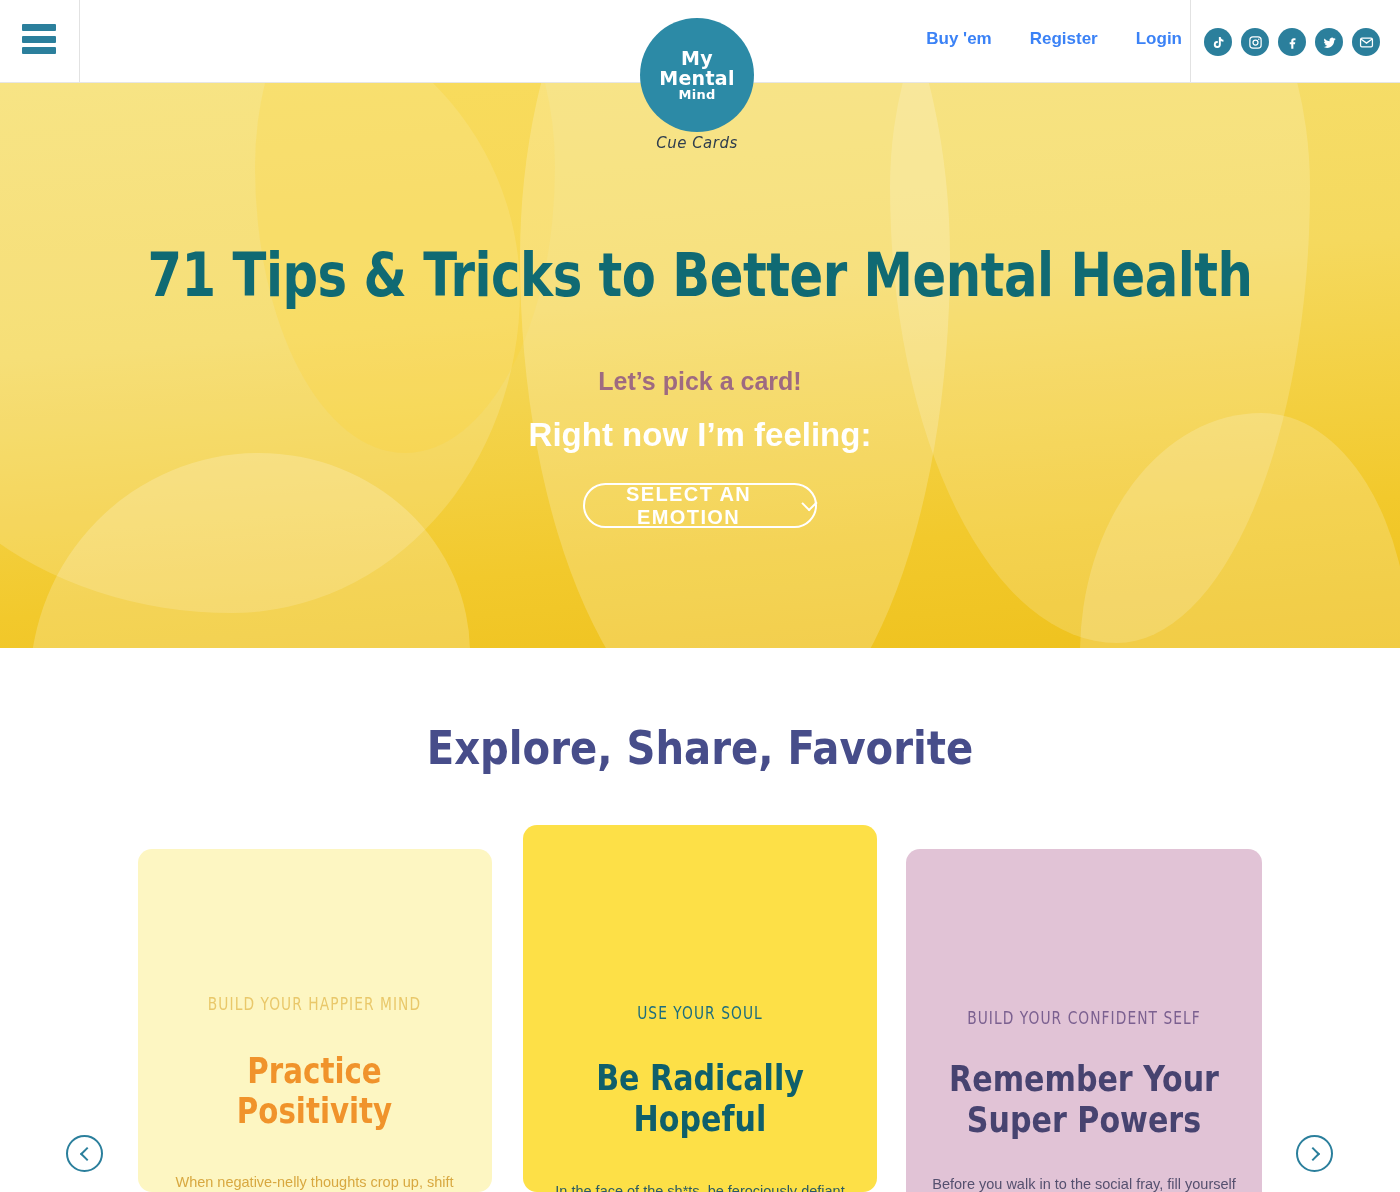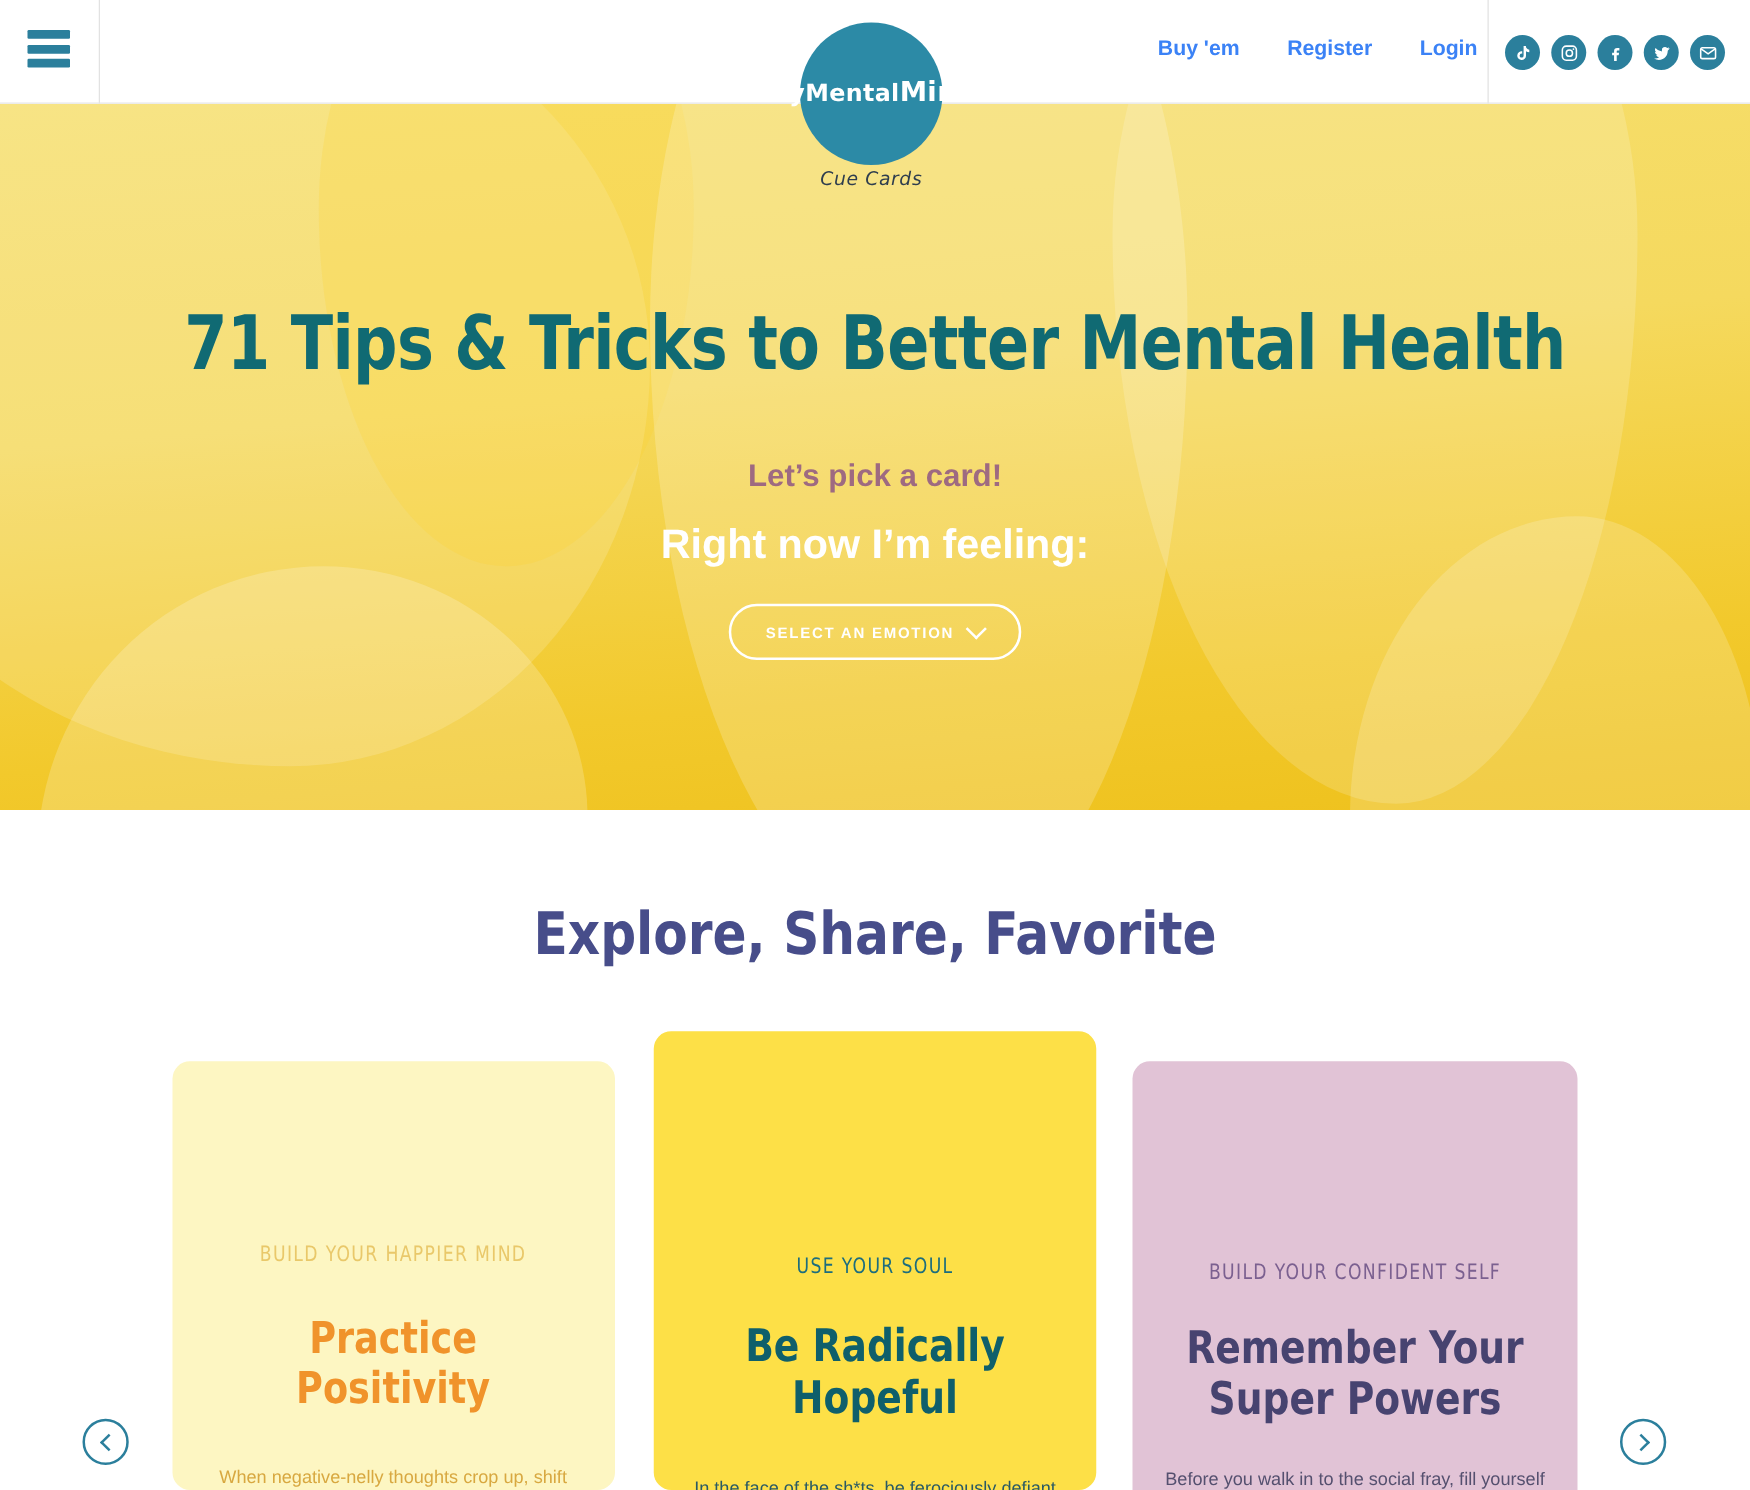--- a/index.html
+++ b/index.html
@@ -45,31 +45,31 @@
     position: absolute; left: 640px; top: 18px;
     width: 118px; height: 138px;
     text-align: center;
     z-index: 60;
   }
   .logo-circle {
     position: absolute; left: 0; top: 0;
     width: 114px; height: 114px;
     border-radius: 50%;
     background: #2c8aa6;
-    display: flex; flex-direction: row;
+    display: flex; flex-direction: column;
     align-items: center; justify-content: center;
     color: #ffffff;
     font-family: "DejaVu Sans", sans-serif;
     font-weight: bold;
     line-height: 1.06;
     letter-spacing: .3px;
   }
   .logo-circle .l1 { font-size: 19px; }
   .logo-circle .l2 { font-size: 19px; }
-  .logo-circle .l3 { font-size: 22px; }
+  .logo-circle .l3 { font-size: 13px; }
   .logo-sub {
     position: absolute; left: 0; top: 116px;
     width: 114px;
     font-family: "DejaVu Sans", sans-serif;
     font-size: 15px; font-weight: normal;
     font-style: italic;
     color: #2f3e4e;
     letter-spacing: .5px;
   }
 
@@ -144,21 +144,21 @@
     color: #ffffff;
   }
   .emotion-btn {
     margin: 29px auto 0;
     width: 234px; height: 45px;
     border: 2px solid #ffffff;
     border-radius: 24px;
     background: transparent;
     color: #ffffff;
     font-family: "Liberation Sans", sans-serif;
-    font-size: 12px; font-weight: bold;
+    font-size: 20px; font-weight: bold;
     letter-spacing: 1.4px;
     display: flex; align-items: center; justify-content: center;
     gap: 12px;
     cursor: pointer;
   }
   .emotion-btn .chev {
     display:inline-block; width: 12px; height: 12px;
     border-right: 2px solid #fff; border-bottom: 2px solid #fff;
     transform: rotate(45deg) translate(-2px,-2px);
   }

